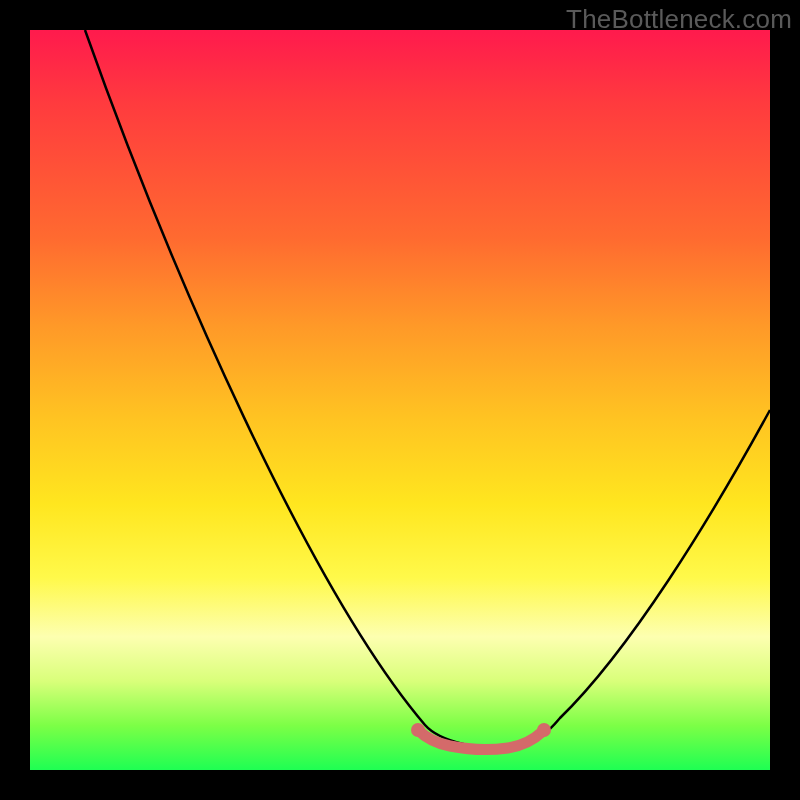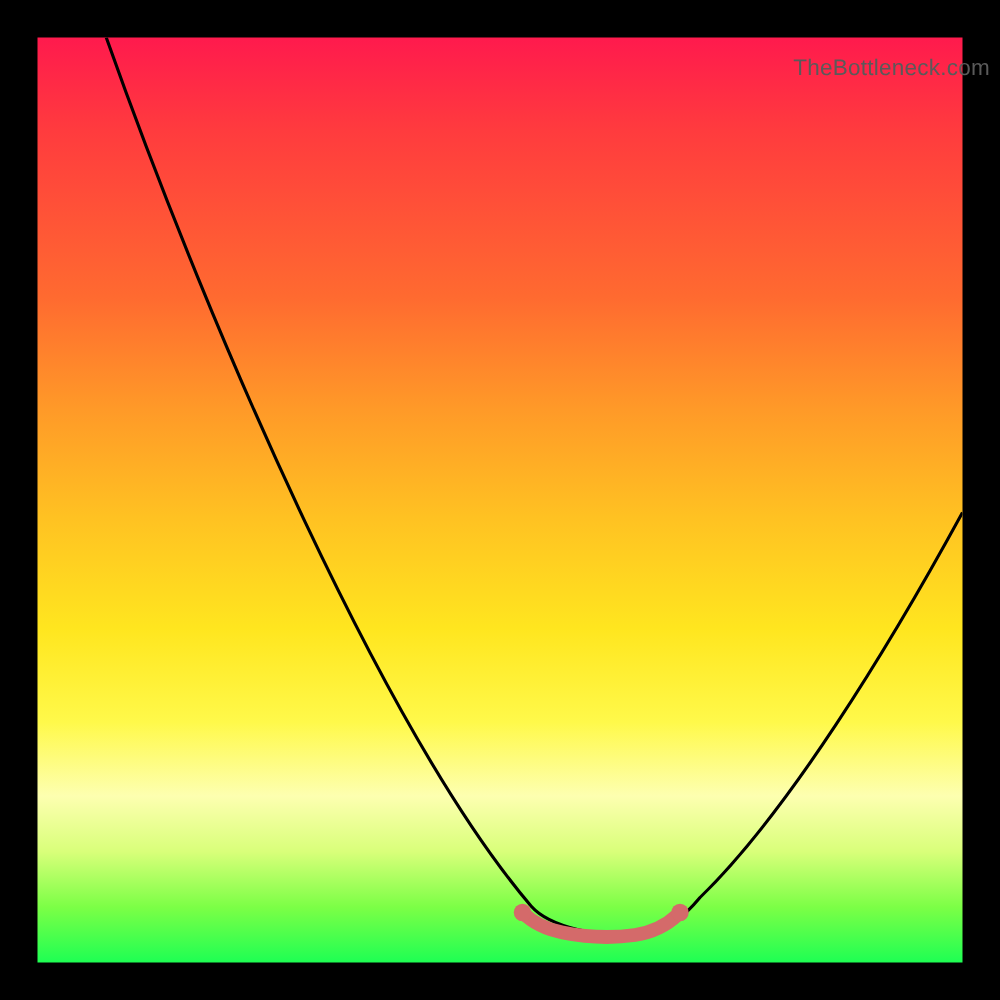--- a/index.html
+++ b/index.html
@@ -39,25 +39,24 @@
       #d9ff7a 88%,
       #7cff46 94%,
       #1eff53 100%
     );
   }
   .watermark {
     position: absolute;
     top: 4px;
     right: 8px;
     color: #5a5a5a;
-    font-size: 18px;
+    font-size: 26px;
     font-weight: 500;
     letter-spacing: 0.2px;
     user-select: none;
-    margin-top: 40px;
   }
   svg.curve {
     position: absolute;
     left: 0;
     top: 0;
     width: 740px;
     height: 740px;
   }
 </style>
 </head>

